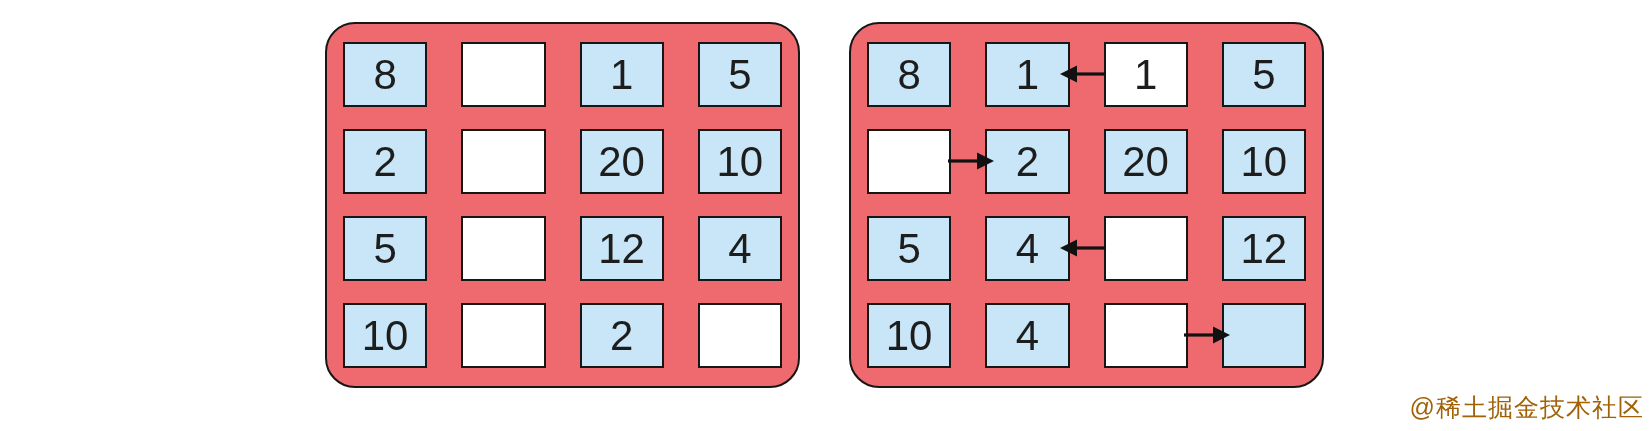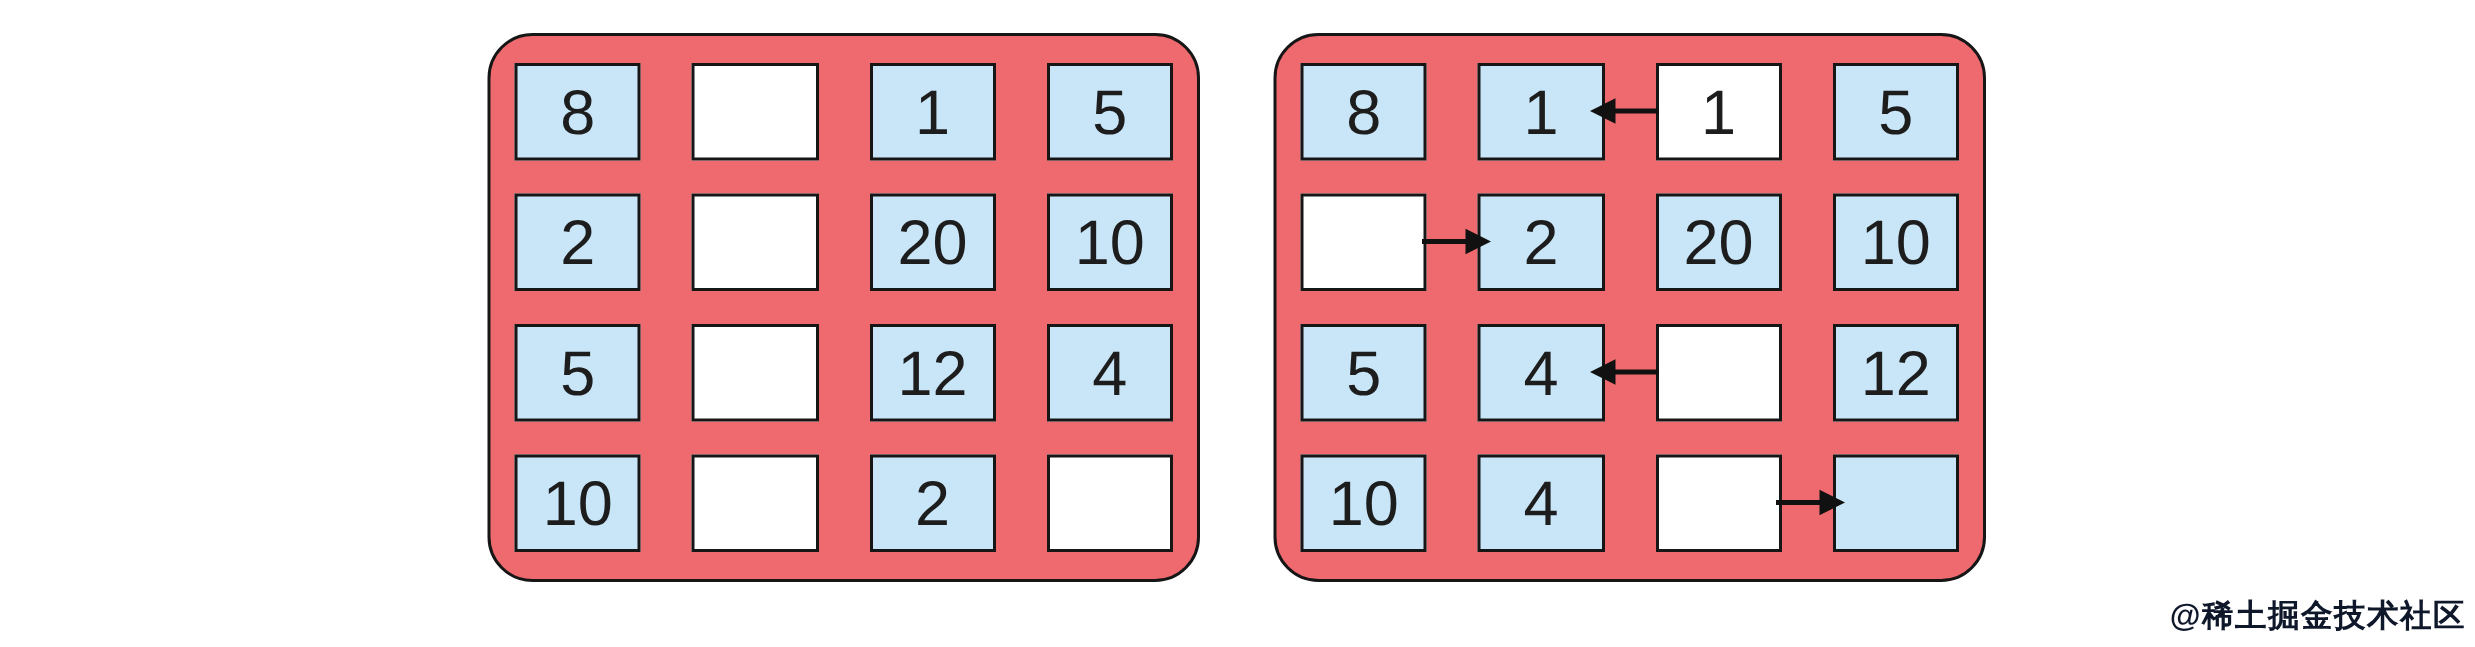--- a/index.html
+++ b/index.html
@@ -46,25 +46,24 @@
     color: #1d1d1d;
   }
   .arrow-svg {
     position: absolute;
     pointer-events: none;
   }
   .watermark {
     position: absolute;
     right: 6px;
     bottom: 7px;
-    font-size: 21px;
+    font-size: 25px;
     letter-spacing: 1px;
-    color: #0f172a;
+    color: #a16207;
     font-family: "Liberation Sans", sans-serif;
-    font-weight: bold;
   }
 </style>
 </head>
 <body>
 
 <div class="stage">
   <div class="board board-0" id="board-0" style="background: rgb(238, 106, 110);">
       <div class="grid">
         <div class="cell" style="background: rgb(200, 230, 247);">8</div>
         <div class="cell" style="background: rgb(255, 255, 255);"></div>

